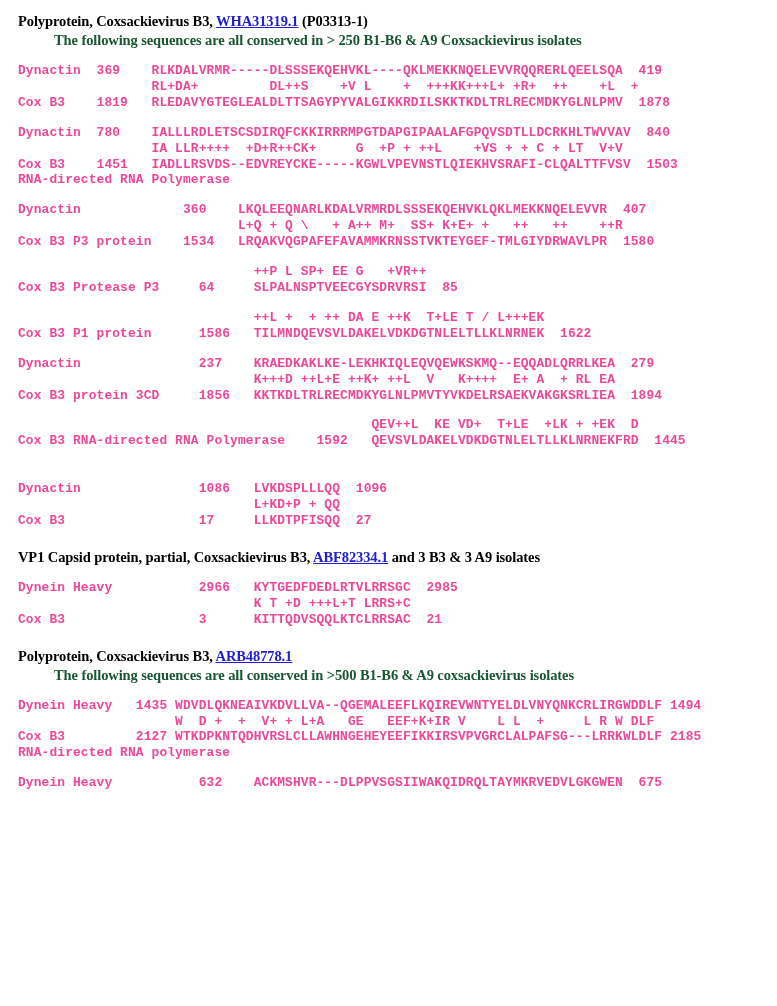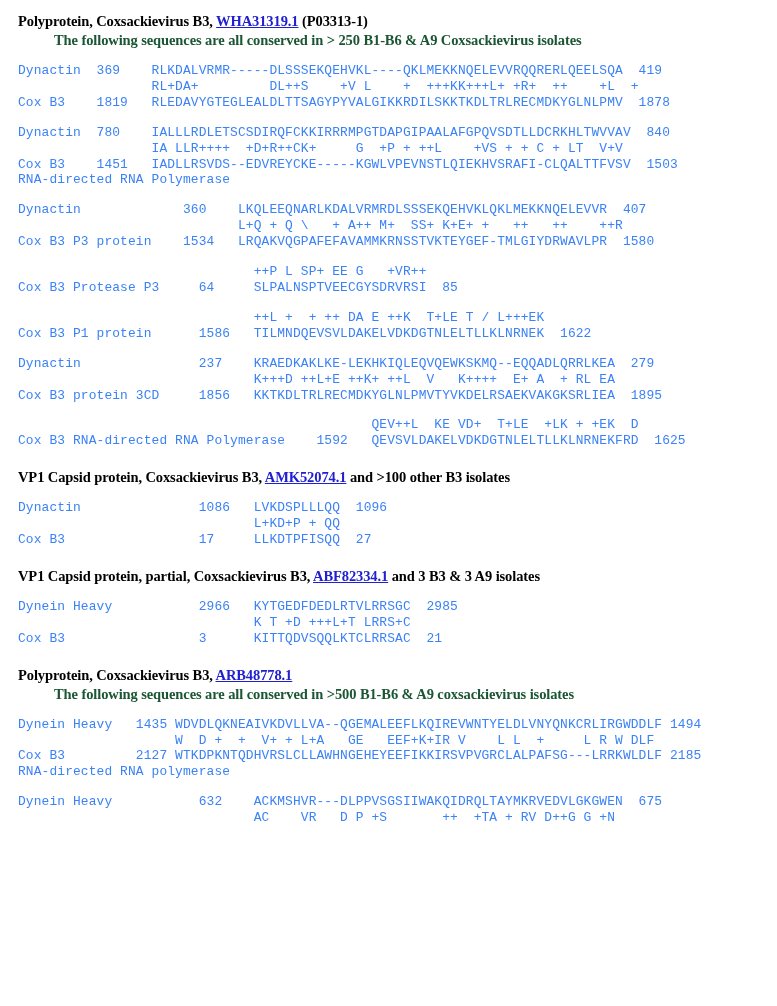--- a/index.html
+++ b/index.html
@@ -45,21 +45,22 @@
     cursor: pointer;
   }
 
   
   .aln-block {
     font-family: "Liberation Mono", "DejaVu Sans Mono", monospace;
     font-size: 12.9px;
     line-height: 15.9px;
     letter-spacing: 0.12px;
     white-space: pre;
-    color: #3b82f6;
+    color: #ec4899;
+    font-weight: bold;
   }
   .aln-row {
     white-space: pre;
   }
   .gap-head-to-block { height: 13px; }
   .gap-block-to-block { height: 14px; }
   .gap-block-to-head { height: 19px; }
 </style>
 </head>
 <body>
@@ -74,39 +75,36 @@
       <div class="aln-block"><div class="aln-row">Dynactin  369    RLKDALVRMR-----DLSSSEKQEHVKL----QKLMEKKNQELEVVRQQRERLQEELSQA  419</div><div class="aln-row">                 RL+DA+         DL++S    +V L    +  +++KK+++L+ +R+  ++    +L  +</div><div class="aln-row">Cox B3    1819   RLEDAVYGTEGLEALDLTTSAGYPYVALGIKKRDILSKKTKDLTRLRECMDKYGLNLPMV  1878</div></div>
       <div class="gap-block-to-block"></div>
       <div class="aln-block"><div class="aln-row">Dynactin  780    IALLLRDLETSCSDIRQFCKKIRRRMPGTDAPGIPAALAFGPQVSDTLLDCRKHLTWVVAV  840</div><div class="aln-row">                 IA LLR++++  +D+R++CK+     G  +P + ++L    +VS + + C + LT  V+V</div><div class="aln-row">Cox B3    1451   IADLLRSVDS--EDVREYCKE-----KGWLVPEVNSTLQIEKHVSRAFI-CLQALTTFVSV  1503</div><div class="aln-row">RNA-directed RNA Polymerase</div></div>
       <div class="gap-block-to-block"></div>
       <div class="aln-block"><div class="aln-row">Dynactin             360    LKQLEEQNARLKDALVRMRDLSSSEKQEHVKLQKLMEKKNQELEVVR  407</div><div class="aln-row">                            L+Q + Q \   + A++ M+  SS+ K+E+ +   ++   ++    ++R</div><div class="aln-row">Cox B3 P3 protein    1534   LRQAKVQGPAFEFAVAMMKRNSSTVKTEYGEF-TMLGIYDRWAVLPR  1580</div></div>
       <div class="gap-block-to-block"></div>
       <div class="aln-block"><div class="aln-row">                              ++P L SP+ EE G   +VR++</div><div class="aln-row">Cox B3 Protease P3     64     SLPALNSPTVEECGYSDRVRSI  85</div></div>
       <div class="gap-block-to-block"></div>
       <div class="aln-block"><div class="aln-row">                              ++L +  + ++ DA E ++K  T+LE T / L+++EK</div><div class="aln-row">Cox B3 P1 protein      1586   TILMNDQEVSVLDAKELVDKDGTNLELTLLKLNRNEK  1622</div></div>
       <div class="gap-block-to-block"></div>
-      <div class="aln-block"><div class="aln-row">Dynactin               237    KRAEDKAKLKE-LEKHKIQLEQVQEWKSKMQ--EQQADLQRRLKEA  279</div><div class="aln-row">                              K+++D ++L+E ++K+ ++L  V   K++++  E+ A  + RL EA</div><div class="aln-row">Cox B3 protein 3CD     1856   KKTKDLTRLRECMDKYGLNLPMVTYVKDELRSAEKVAKGKSRLIEA  1895</div></div>
+      <div class="aln-block"><div class="aln-row">Dynactin               237    KRAEDKAKLKE-LEKHKIQLEQVQEWKSKMQ--EQQADLQRRLKEA  279</div><div class="aln-row">                              K+++D ++L+E ++K+ ++L  V   K++++  E+ A  + RL EA</div><div class="aln-row">Cox B3 protein 3CD     1856   KKTKDLTRLRECMDKYGLNLPMVTYVKDELRSAEKVAKGKSRLIEA  1894</div></div>
       <div class="gap-block-to-block"></div>
-      <div class="aln-block"><div class="aln-row">                                             QEV++L  KE VD+  T+LE  +LK + +EK  D</div><div class="aln-row">Cox B3 RNA-directed RNA Polymerase    1592   QEVSVLDAKELVDKDGTNLELTLLKLNRNEKFRD  1625</div></div>
+      <div class="aln-block"><div class="aln-row">                                             QEV++L  KE VD+  T+LE  +LK + +EK  D</div><div class="aln-row">Cox B3 RNA-directed RNA Polymerase    1592   QEVSVLDAKELVDKDGTNLELTLLKLNRNEKFRD  1445</div></div>
       <div class="gap-block-to-head"></div>
-      <div class="heading-group">
-        <div class="heading-line"><span>VP1 Capsid protein, Coxsackievirus B3, </span><span class="acc-link">AMK52074.1</span><span> and &gt;100 other B3 isolates</span></div>
-      </div>
       <div class="gap-head-to-block"></div>
       <div class="aln-block"><div class="aln-row">Dynactin               1086   LVKDSPLLLQQ  1096</div><div class="aln-row">                              L+KD+P + QQ</div><div class="aln-row">Cox B3                 17     LLKDTPFISQQ  27</div></div>
       <div class="gap-block-to-head"></div>
       <div class="heading-group">
         <div class="heading-line"><span>VP1 Capsid protein, partial, Coxsackievirus B3, </span><span class="acc-link">ABF82334.1</span><span> and 3 B3 &amp; 3 A9 isolates</span></div>
       </div>
       <div class="gap-head-to-block"></div>
       <div class="aln-block"><div class="aln-row">Dynein Heavy           2966   KYTGEDFDEDLRTVLRRSGC  2985</div><div class="aln-row">                              K T +D +++L+T LRRS+C</div><div class="aln-row">Cox B3                 3      KITTQDVSQQLKTCLRRSAC  21</div></div>
       <div class="gap-block-to-head"></div>
       <div class="heading-group">
         <div class="heading-line"><span>Polyprotein, Coxsackievirus B3, </span><span class="acc-link">ARB48778.1</span><span></span></div>
         <div class="heading-line green">The following sequences are all conserved in &gt;500 B1-B6 &amp; A9 coxsackievirus isolates</div>
       </div>
       <div class="gap-head-to-block"></div>
       <div class="aln-block"><div class="aln-row">Dynein Heavy   1435 WDVDLQKNEAIVKDVLLVA--QGEMALEEFLKQIREVWNTYELDLVNYQNKCRLIRGWDDLF 1494</div><div class="aln-row">                    W  D +  +  V+ + L+A   GE   EEF+K+IR V    L L  +     L R W DLF</div><div class="aln-row">Cox B3         2127 WTKDPKNTQDHVRSLCLLAWHNGEHEYEEFIKKIRSVPVGRCLALPAFSG---LRRKWLDLF 2185</div><div class="aln-row">RNA-directed RNA polymerase</div></div>
       <div class="gap-block-to-block"></div>
-      <div class="aln-block"><div class="aln-row">Dynein Heavy           632    ACKMSHVR---DLPPVSGSIIWAKQIDRQLTAYMKRVEDVLGKGWEN  675</div><div class="aln-row">                              AC    VR   D P +S       ++  +TA + RV D++G G +N</div></div>
+      <div class="aln-block"><div class="aln-row">Dynein Heavy           632    ACKMSHVR---DLPPVSGSIIWAKQIDRQLTAYMKRVEDVLGKGWEN  675</div></div>
       <div class="gap-block-to-block"></div>
     </div>
 </div>
 
 </body></html>

